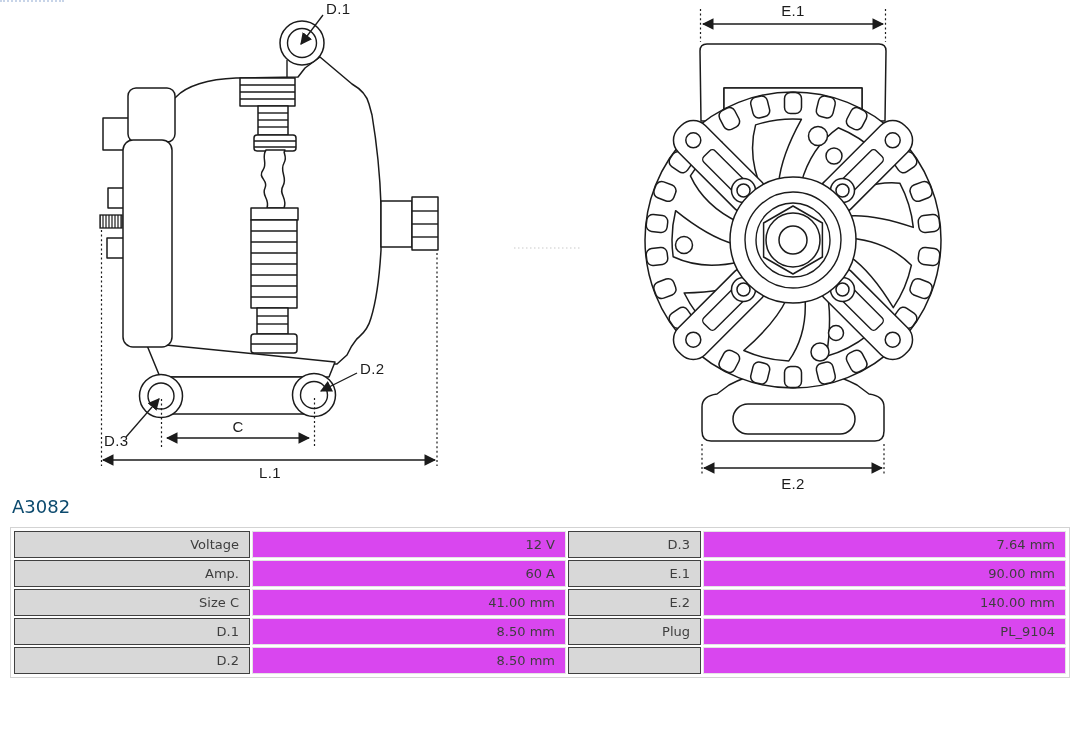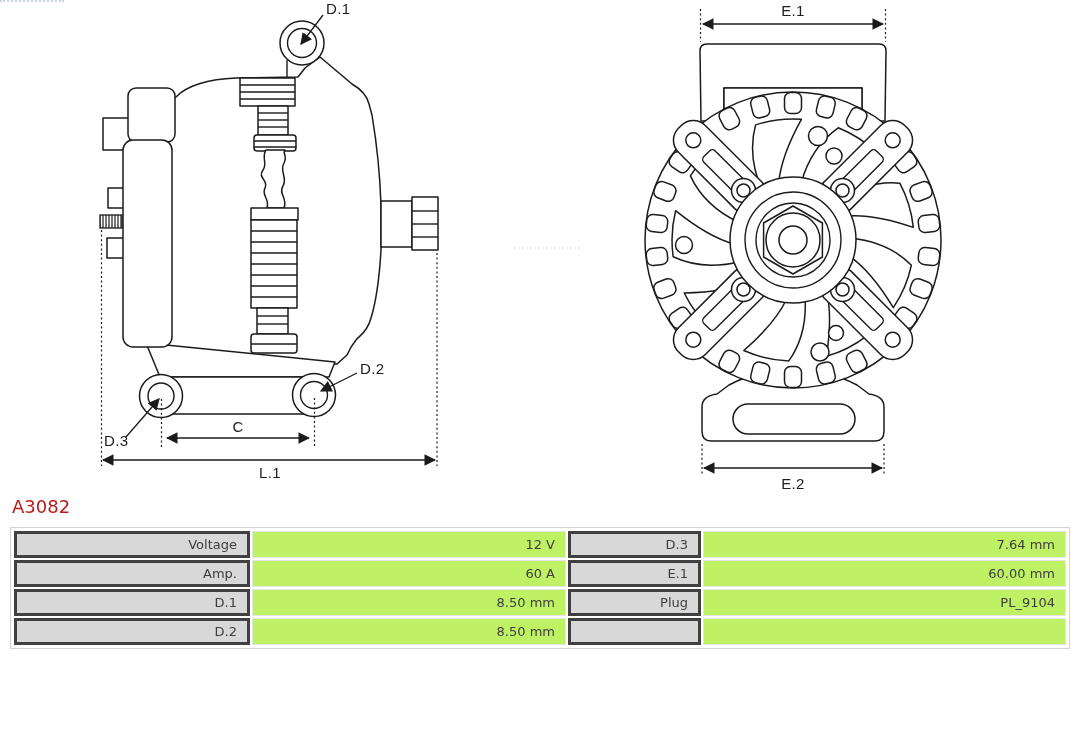--- a/index.html
+++ b/index.html
@@ -8,29 +8,29 @@
   .artifact{position:absolute;left:0;top:0;width:64px;height:0;border-top:2px dotted rgba(130,160,205,.45);}
   svg.drawing{display:block;position:absolute;left:0;top:0;}
   
   .w{fill:#fff;stroke:#1b1b1b;stroke-width:1.5;stroke-linejoin:round;}
   .nf{fill:none;stroke:#1b1b1b;stroke-width:1.4;stroke-linejoin:round;}
   .dot{fill:none;stroke:#1b1b1b;stroke-width:1.2;stroke-dasharray:2 2.6;}
   .dim{stroke:#1b1b1b;stroke-width:1.3;}
   .cl{stroke:#c9c9c9;stroke-width:1;stroke-dasharray:1.5 2.5;}
   .lab{font:15px "Liberation Sans",sans-serif;fill:#1c1c1c;letter-spacing:.4px;}
   
-  .part-number{position:absolute;left:12px;top:496px;font-size:18px;color:#b91c1c;cursor:pointer;}
+  .part-number{position:absolute;left:12px;top:496px;font-size:18px;color:#0c4a6e;cursor:pointer;}
   .spec-wrap{position:absolute;left:10px;top:527px;width:1060px;border:1px solid #d3d3d3;
              background:#fff;box-sizing:border-box;padding:1px;}
   table.spec{width:100%;border-collapse:separate;border-spacing:2px;table-layout:fixed;}
   table.spec td{height:27px;padding:1px 10px 1px 4px;font-size:13px;color:#3e3e3e;
                 text-align:right;vertical-align:middle;box-sizing:border-box;
                 white-space:nowrap;overflow:hidden;}
-  td.lbl{background:#d8d8d8;border:3px solid #404040;}
-  td.val{background:#bef264;border:1px solid #e4e4e4;margin-top:36px;}
+  td.lbl{background:#d8d8d8;border:1px solid #404040;}
+  td.val{background:#d946ef;border:1px solid #e4e4e4;margin-top:36px;}
   col.c-l1{width:236px;} col.c-v1{width:314px;} col.c-l2{width:133px;} col.c-v2{width:auto;}
 </style>
 </head>
 <body>
 
 <div class="stage">
 
   <div class="artifact"></div>
 
   <svg class="drawing" width="1080" height="500" viewBox="0 0 1080 500">
@@ -259,21 +259,27 @@
         <tr>
           <td class="lbl">Voltage</td>
           <td class="val">12 V</td>
           <td class="lbl">D.3</td>
           <td class="val">7.64 mm</td>
         </tr>
         <tr>
           <td class="lbl">Amp.</td>
           <td class="val">60 A</td>
           <td class="lbl">E.1</td>
-          <td class="val">60.00 mm</td>
+          <td class="val">90.00 mm</td>
+        </tr>
+        <tr>
+          <td class="lbl">Size C</td>
+          <td class="val">41.00 mm</td>
+          <td class="lbl">E.2</td>
+          <td class="val">140.00 mm</td>
         </tr>
         <tr>
           <td class="lbl">D.1</td>
           <td class="val">8.50 mm</td>
           <td class="lbl">Plug</td>
           <td class="val">PL_9104</td>
         </tr>
         <tr>
           <td class="lbl">D.2</td>
           <td class="val">8.50 mm</td>

